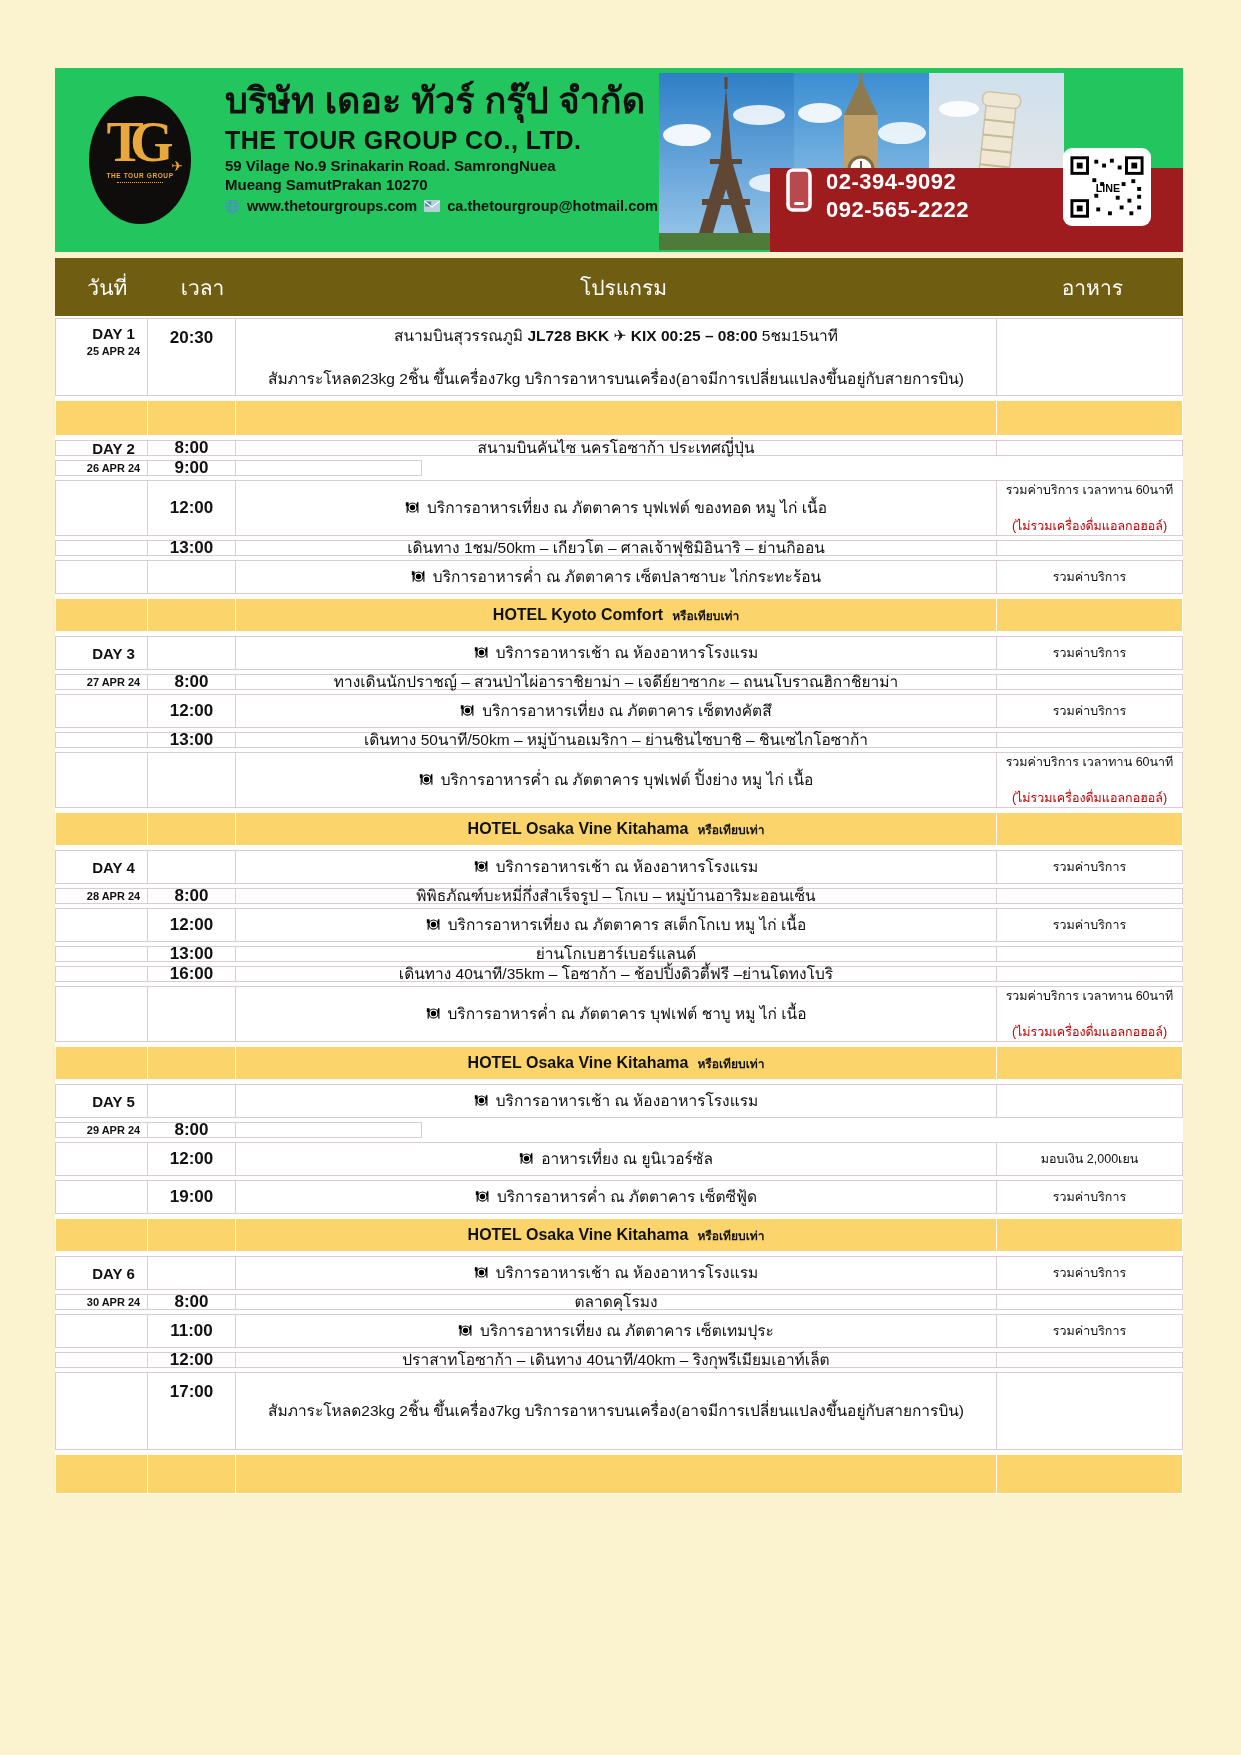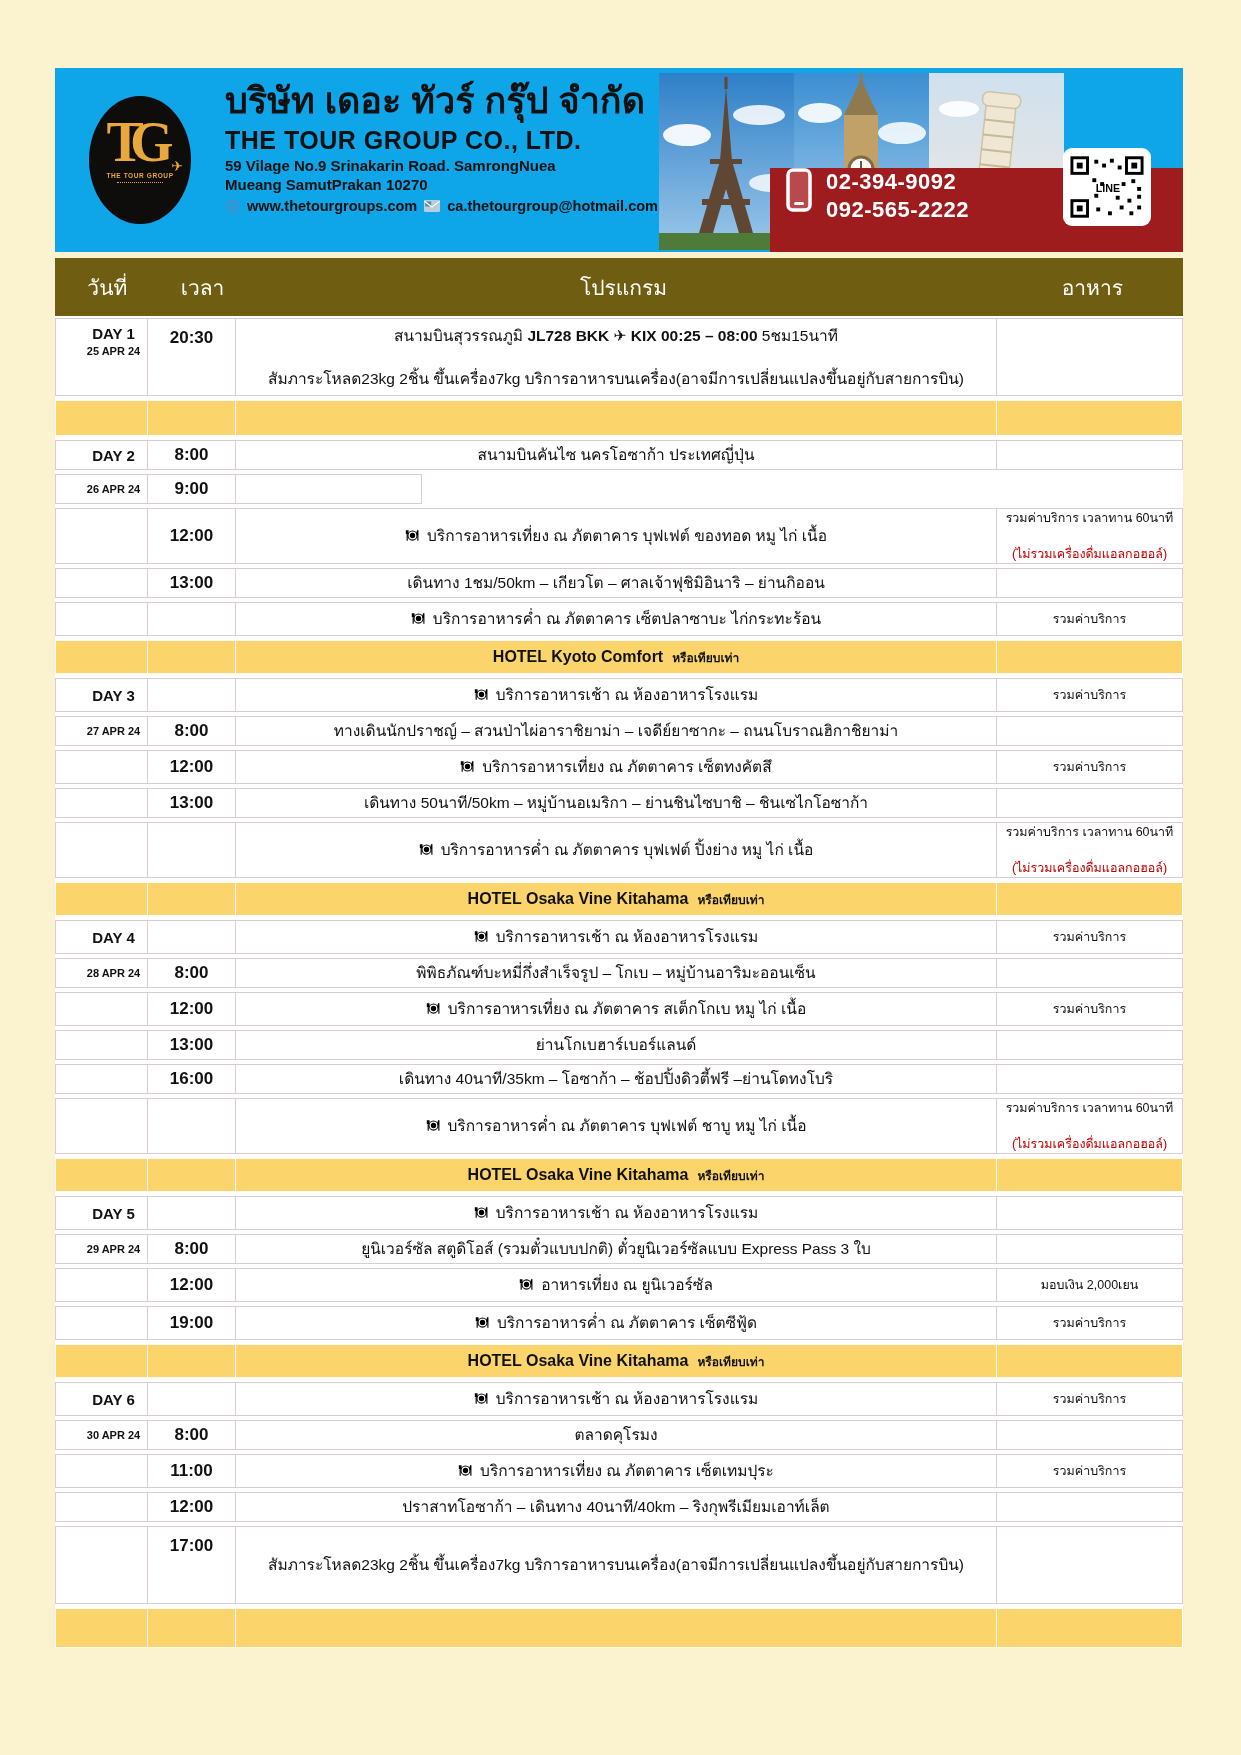--- a/index.html
+++ b/index.html
@@ -5,21 +5,21 @@
 <style>
   html,body{margin:0;padding:0;}
   body{
     width:1241px;height:1755px;background:#FBF2D0;
     font-family:"Liberation Sans","DejaVu Sans",sans-serif;color:#111;
     overflow:hidden;
   }
   .sheet{width:1128px;margin-left:55px;padding-top:68px;}
 
   
-  .header-box{position:relative;background:#0ea5e9;height:184px;display:flex;}
+  .header-box{position:relative;background:#22c55e;height:184px;display:flex;}
   .logo{width:170px;flex:none;display:flex;align-items:center;justify-content:center;}
   .logo-circle{width:102px;height:128px;border-radius:50%;background:#0e0d0b;position:relative;text-align:center;color:#E9A83C;overflow:hidden;}
   .logo-tg{display:block;margin-top:16px;font-family:"Liberation Serif","DejaVu Serif",serif;font-size:56px;font-weight:bold;letter-spacing:-14px;padding-right:14px;line-height:60px;}
   .logo-plane{position:absolute;right:8px;top:62px;font-size:14px;color:#E9A83C;}
   .logo-sub{display:block;font-size:6.5px;font-weight:bold;letter-spacing:.6px;color:#E9A83C;margin-top:0px;}
   .logo-line{display:block;width:46px;height:2px;margin:3px auto 0;border-top:1px dotted #E9A83C;}
 
   .company{width:440px;flex:none;padding-top:10px;}
   .company-thai{font-size:36px;font-weight:bold;line-height:46px;letter-spacing:0px;}
   .company-en{font-size:25px;font-weight:bold;line-height:32px;letter-spacing:.5px;}
@@ -35,21 +35,21 @@
 
   .qr-card{position:absolute;left:1008px;top:80px;width:88px;height:78px;background:#fff;border-radius:9px;
     display:flex;align-items:center;justify-content:center;box-sizing:border-box;}
 
   
   .hdr{display:flex;height:58px;background:#6F5E12;margin-top:6px;color:#fff;font-size:21px;}
   .hdr>div{display:flex;align-items:center;justify-content:center;margin-left:7px;}
   .w-day{width:93px;}.w-time{width:88px;}.w-prog{width:761px;}.w-food{width:186px;}
 
   .table-body{background:#fff;padding-top:2px;}
-  .row{display:flex;height:30px;margin-top:4px;}
+  .row{display:flex;height:16px;margin-top:4px;}
   .row:first-child{margin-top:0;}
   .sz-s34{height:34px;}.sz-s36{height:36px;}.sz-s40{height:40px;}.sz-s56{height:56px;}.sz-s78{height:78px;}
   .hotel{height:34px;}
 
   .cell{box-sizing:border-box;border:1px solid #dbccd2;border-left:none;background:#fff;
     display:flex;align-items:center;justify-content:center;}
   .c-day{border-left:1px solid #dbccd2;padding-left:24px;}
   .hotel .cell,.spacer .cell{background:#FBD56C;border-color:#fdfcf8;}
 
   .c-day{width:93px;flex-direction:column;gap:3px;font-weight:bold;}
@@ -493,23 +493,20 @@
               </g>
             </svg><span>บริการอาหารเช้า ณ ห้องอาหารโรงแรม</span></div>
         </div>
         <div class="cell c-food"></div>
       </div>
       <div class="row normal">
         <div class="cell c-day">
           <div class="date">29 APR 24</div>
         </div>
         <div class="cell c-time">8:00</div>
-        <div class="cell c-prog">
-          <div class="pline"><span>ยูนิเวอร์ซัล สตูดิโอส์ (รวมตั๋วแบบปกติ)   ตั๋วยูนิเวอร์ซัลแบบ Express Pass 3 ใบ</span></div>
-        </div>
         <div class="cell c-food"></div>
       </div>
       <div class="row normal sz-s34">
         <div class="cell c-day"></div>
         <div class="cell c-time">12:00</div>
         <div class="cell c-prog">
           <div class="pline"><svg width="15" height="15" viewBox="0 0 24 24">
               <g fill="none" stroke="#000" stroke-width="1.8">
                 <circle cx="12" cy="12" r="7.3"></circle>
                 <circle cx="12" cy="12" r="3.4" fill="#000"></circle>

